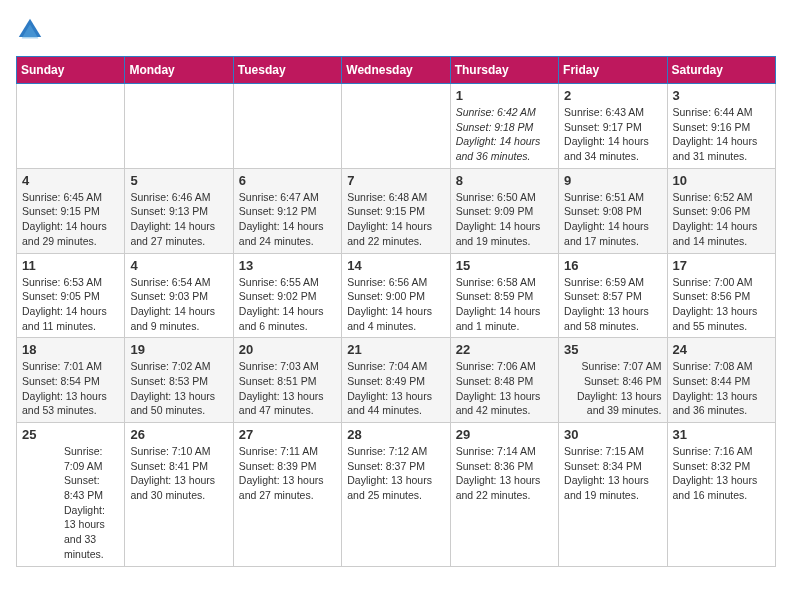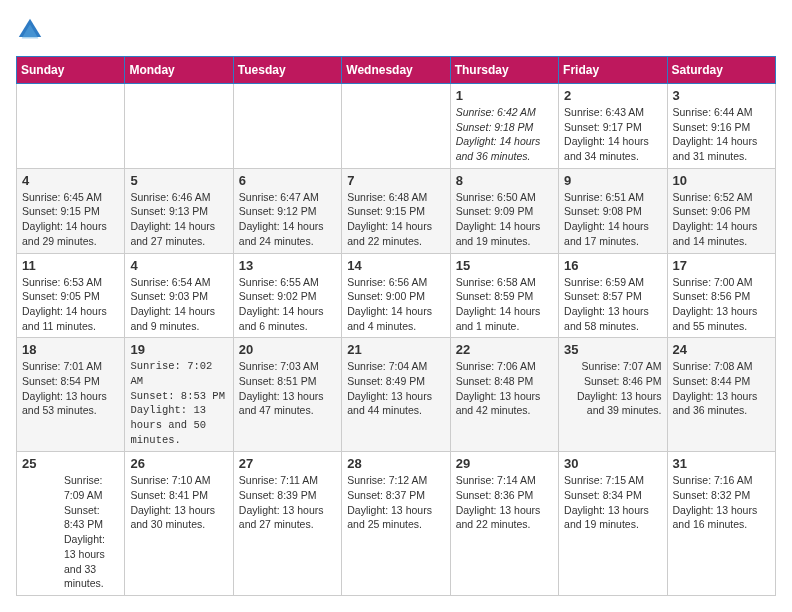--- a/index.html
+++ b/index.html
@@ -233,21 +233,21 @@
       </tr>
       <tr>
         <td>
           <div class="day-number">18</div>
           <div class="day-info" style="white-space: pre-line;">Sunrise: 7:01 AM
 Sunset: 8:54 PM
 Daylight: 13 hours and 53 minutes.</div>
         </td>
         <td>
           <div class="day-number">19</div>
-          <div class="day-info" style="white-space: pre-line; font-family: Liberation Mono, monospace;">Sunrise: 7:02 AM
+          <div class="day-info" style="white-space: pre-line;">Sunrise: 7:02 AM
 Sunset: 8:53 PM
 Daylight: 13 hours and 50 minutes.</div>
         </td>
         <td>
           <div class="day-number">20</div>
           <div class="day-info" style="white-space: pre-line;">Sunrise: 7:03 AM
 Sunset: 8:51 PM
 Daylight: 13 hours and 47 minutes.</div>
         </td>
         <td>

